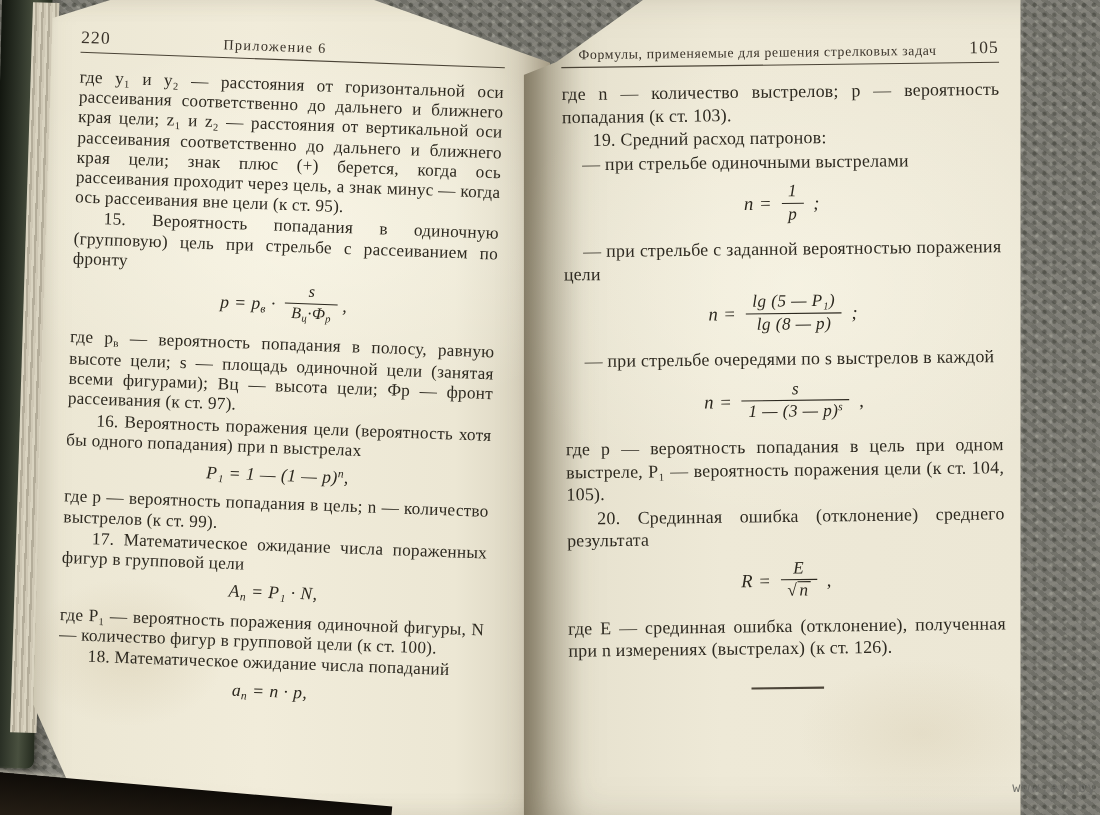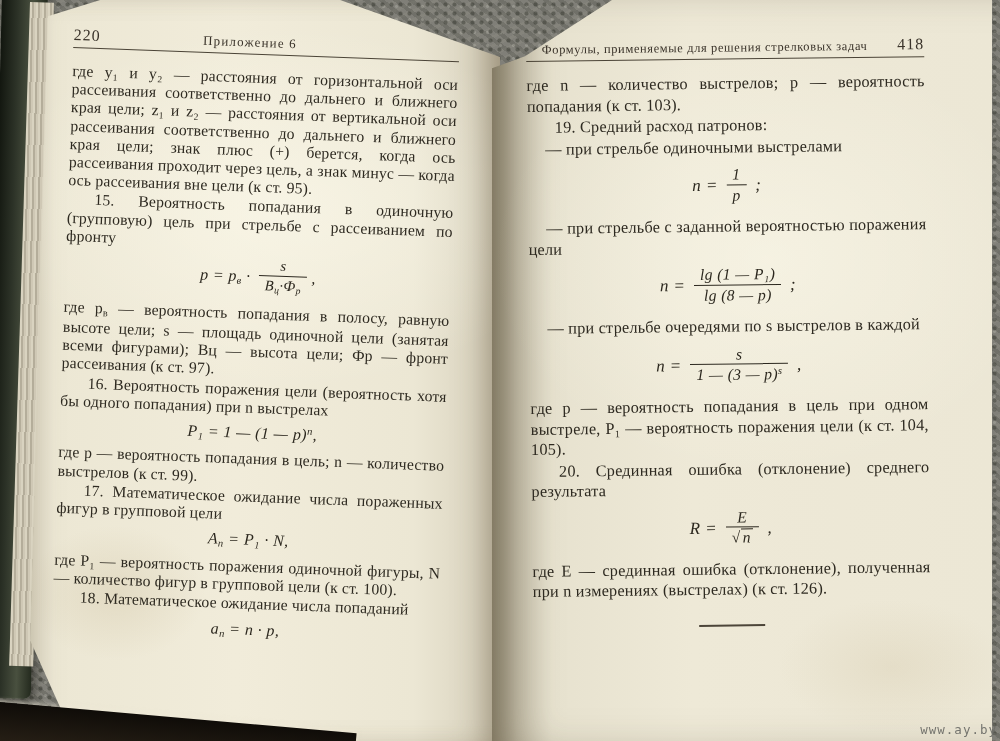--- a/index.html
+++ b/index.html
@@ -29,21 +29,21 @@
   .page-left{
     left:20px;width:480px;
     background:
       radial-gradient(ellipse 420px 260px at 55% 28%, rgba(255,253,240,.5), transparent 70%),
       radial-gradient(ellipse 120px 90px at 20% 80%, rgba(205,192,160,.35), transparent 75%),
       linear-gradient(90deg,#d6d0bd 0%,#ece7d4 7%,#f1ecda 45%,#ece7d4 82%,#ddd7c3 94%,#cfc8b4 100%);
     clip-path:polygon(5.8% 2.2%, 16.7% 0%, 66.7% 0%, 100% 7.7%, 100% 100%, 11.5% 100%, 2.1% 86.4%);
     box-shadow:inset -30px 0 34px -20px rgba(95,82,55,.5), inset 26px 0 38px -22px rgba(110,98,72,.38);
   }
   .page-right{
-    left:492px;width:500px;
+    left:476px;width:452px;
     background:
       radial-gradient(ellipse 380px 300px at 55% 35%, rgba(255,253,240,.45), transparent 72%),
       radial-gradient(ellipse 150px 90px at 80% 90%, rgba(210,198,168,.3), transparent 75%),
       linear-gradient(90deg,#b3ac97 0%,#d3cdb9 5%,#e7e2cf 12%,#eee9d7 40%,#ece7d5 100%);
     clip-path:polygon(0% 9.2%, 6.6% 7.6%, 24% 0%, 100% 0%, 100% 100%, 0% 100%);
     box-shadow:inset 42px 0 48px -24px rgba(70,58,35,.55);
   }
   .bottom-edge{
     position:absolute;left:-12px;top:701px;width:370px;height:90px;
     transform:rotate(5deg);transform-origin:top left;
@@ -67,21 +67,21 @@
   .inner-right .formula{font-size:17px;margin:10px 0 11px;}
   .formula sub{font-size:66%;vertical-align:-0.28em;}
   .formula sup{font-size:66%;vertical-align:0.5em;}
   sub.inl{font-size:66%;vertical-align:-0.28em;}
   .frac{display:inline-block;vertical-align:middle;text-align:center;line-height:1.12;margin:0 4px;transform:translateY(-2px);}
   .frac .num{display:block;border-bottom:1.3px solid currentColor;padding:0 6px 1px;font-size:92%;}
   .frac .den{display:block;padding:1px 6px 0;font-size:92%;}
   .vinc{display:inline-block;border-top:1.2px solid currentColor;padding:0 2px;line-height:1.05;}
   .divider{width:66px;border-top:2px solid #4c4539;margin:24px auto 0;}
   .watermark{
-    position:absolute;right:3px;bottom:4px;
+    position:absolute;right:3px;bottom:18px;
     font-family:"DejaVu Sans Mono",monospace;font-size:12.5px;letter-spacing:1px;
     color:rgba(110,110,104,.95);
   }
 </style>
 </head>
 <body>
 
 <div class="cover-strip"></div>
 <div class="pages-edge"></div>
 
@@ -120,35 +120,35 @@
     <div class="formula">
       <span>a</span><sub>n</sub><span> = n · p,</span>
     </div>
   </div>
 </div>
 
 <div class="page page-right">
   <div class="page-inner inner-right">
     <div class="page-header">
       <span class="hdr-title-right">Формулы, применяемые для решения стрелковых задач</span>
-      <span class="pagenum">418</span>
+      <span class="pagenum">105</span>
     </div>
 
     <p class="bp">где n — количество выстрелов; p — вероятность попадания (к ст. 103).</p>
     <p class="bp ind">19. Средний расход патронов:</p>
     <p class="bp dash">— при стрельбе одиночными выстрелами</p>
 
     <div class="formula">
       <span>n = </span><span class="frac"><span class="num">1</span><span class="den">p</span></span><span> ;</span>
     </div>
 
     <p class="bp dash">— при стрельбе с заданной вероятностью поражения цели</p>
 
     <div class="formula">
-      <span>n = </span><span class="frac"><span class="num">lg (1 — P₁)</span><span class="den">lg (8 — p)</span></span><span> ;</span>
+      <span>n = </span><span class="frac"><span class="num">lg (5 — P₁)</span><span class="den">lg (8 — p)</span></span><span> ;</span>
     </div>
 
     <p class="bp dash">— при стрельбе очередями по s выстрелов в каждой</p>
 
     <div class="formula">
       <span>n = </span><span class="frac"><span class="num">s</span><span class="den"><span>1 — (3 — p)</span><sup>s</sup></span></span><span> ,</span>
     </div>
 
     <p class="bp">где p — вероятность попадания в цель при одном выстреле, P₁ — вероятность поражения цели (к ст. 104, 105).</p>
     <p class="bp ind">20. Срединная ошибка (отклонение) среднего результата</p>

